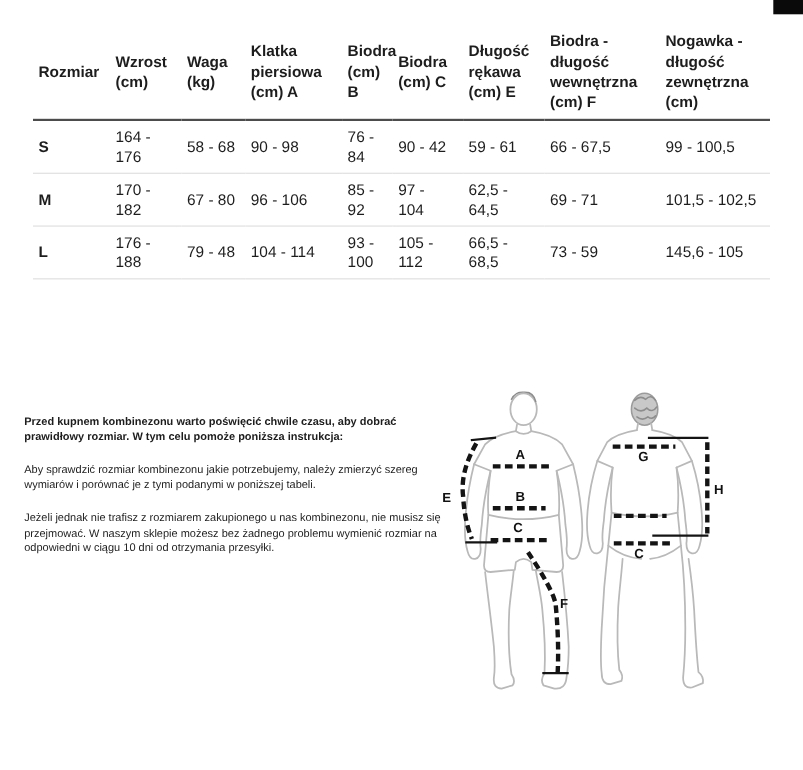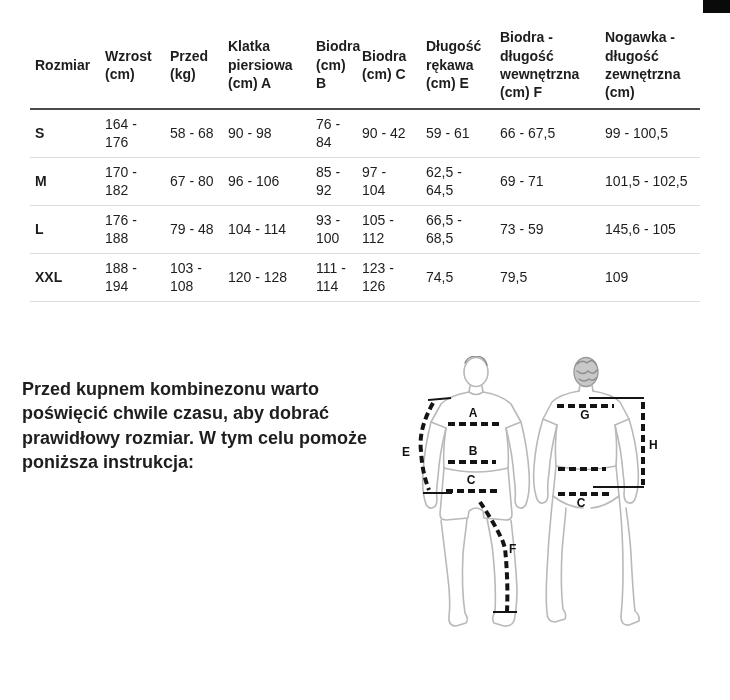--- a/index.html
+++ b/index.html
@@ -16,21 +16,21 @@
   }
   .size-table th,.size-table td{
     text-align:left;vertical-align:middle;
     padding:5px 8px 5px 5px;line-height:1.32;font-weight:400;color:#1d1d1d;
   }
   .size-table thead th{font-weight:700;border-bottom:2px solid #4c4c4c;height:76px;}
   .size-table tbody tr{height:47px;}
   .size-table tbody th,.size-table tbody td{border-bottom:1px solid #dddddd;}
   .size-table tbody th{font-weight:700;}
 
-  .text-col{position:absolute;left:22px;top:377px;width:382px;font-size:18px;line-height:1.35;}
+  .text-col{position:absolute;left:22px;top:377px;width:382px;font-size:10px;line-height:1.35;}
   .text-col p{margin:0 0 17px 0;}
   .text-col p.lead{font-weight:700;}
 
   .diagram{position:absolute;left:392px;top:356px;}
   .outline{fill:none;stroke:#b9b9b9;stroke-width:1.6;stroke-linecap:round;stroke-linejoin:round;}
   .hairline{fill:none;stroke:#8d8d8d;stroke-width:1.4;stroke-linecap:round;}
   .measure{fill:none;stroke:#141414;stroke-width:4;stroke-dasharray:7 4;}
   .tick{fill:none;stroke:#141414;stroke-width:2;stroke-linecap:square;}
   .diagram text{font-family:"Liberation Sans",sans-serif;font-weight:700;font-size:12px;fill:#111111;}
 </style>
@@ -48,21 +48,21 @@
       <col style="width:46px">
       <col style="width:64px">
     <col style="width:74px">
       <col style="width:105px">
       <col style="width:100px">
   </colgroup>
   <thead>
     <tr>
       <th>Rozmiar</th>
       <th>Wzrost (cm)</th>
-      <th>Przed (kg)</th>
+      <th>Waga (kg)</th>
       <th>Klatka piersiowa (cm) A</th>
       <th>Biodra (cm) B</th>
       <th>Biodra (cm) C</th>
       <th>Długość rękawa (cm) E</th>
       <th>Biodra - długość wewnętrzna (cm) F</th>
       <th>Nogawka - długość zewnętrzna (cm)</th>
     </tr>
   </thead>
   <tbody>
     <tr>
@@ -91,36 +91,27 @@
       <th>L</th>
       <td>176 - 188</td>
       <td>79 - 48</td>
       <td>104 - 114</td>
       <td>93 - 100</td>
       <td>105 - 112</td>
       <td>66,5 - 68,5</td>
       <td>73 - 59</td>
       <td>145,6 - 105</td>
     </tr>
-    <tr>
-      <th>XXL</th>
-      <td>188 - 194</td>
-      <td>103 - 108</td>
-      <td>120 - 128</td>
-      <td>111 - 114</td>
-      <td>123 - 126</td>
-      <td>74,5</td>
-      <td>79,5</td>
-      <td>109</td>
-    </tr>
   </tbody>
 </table>
 
 <div class="text-col">
   <p class="lead">Przed kupnem kombinezonu warto poświęcić chwile czasu, aby dobrać prawidłowy rozmiar. W tym celu pomoże poniższa instrukcja:</p>
+  <p>Aby sprawdzić rozmiar kombinezonu jakie potrzebujemy, należy zmierzyć szereg wymiarów i porównać je z tymi podanymi w poniższej tabeli.</p>
+  <p>Jeżeli jednak nie trafisz z rozmiarem zakupionego u nas kombinezonu, nie musisz się przejmować. W naszym sklepie możesz bez żadnego problemu wymienić rozmiar na odpowiedni w ciągu 10 dni od otrzymania przesyłki.</p>
 </div>
 
 <svg class="diagram" width="338" height="300" viewBox="0 0 338 300" xmlns="http://www.w3.org/2000/svg">
 
   <g>
     <ellipse class="outline" cx="84" cy="16" rx="12" ry="14.5"></ellipse>
     <path class="hairline" d="M73,7 C77,-2 92,-3 95,9"></path>
     <path class="outline" d="M78,30 L77,36"></path>
     <path class="outline" d="M90,30 L91,36"></path>
     <path class="outline" d="M77,36 Q84,41 91,36"></path>

